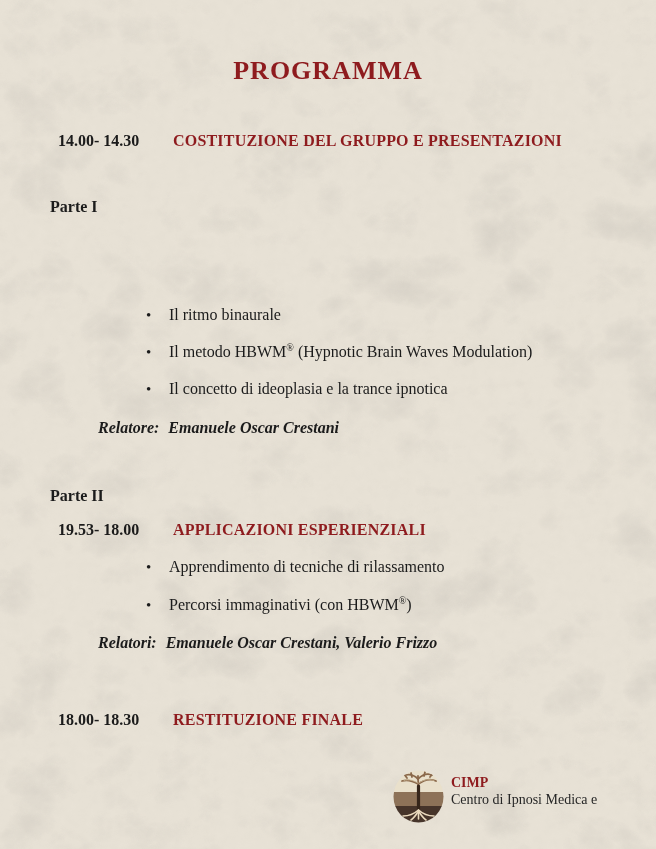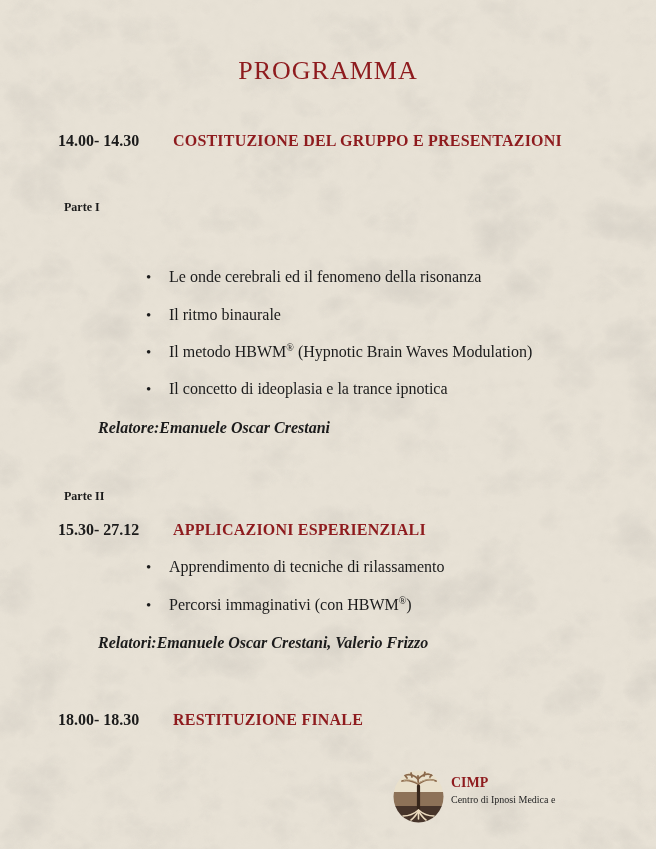--- a/index.html
+++ b/index.html
@@ -28,21 +28,21 @@
   }
   .content-layer{position:absolute;inset:0;z-index:1;}
 
   .page-title{
     position:absolute;
     top:55px;
     left:0;
     width:100%;
     text-align:center;
     font-size:26px;
-    font-weight:400;
+    font-weight:700;
     letter-spacing:1px;
     color:var(--accent);
     line-height:32px;
   }
   .sched-row{
     position:absolute;
     left:58px;
     right:16px;
     line-height:20px;
     font-size:16px;
@@ -54,22 +54,22 @@
     font-weight:700;
     color:var(--text);
   }
   .sess-title{
     font-weight:700;
     color:var(--accent);
     letter-spacing:0.2px;
   }
   .part-label{
     position:absolute;
-    left:64px;
-    font-size:12px;
+    left:50px;
+    font-size:16px;
     font-weight:700;
     line-height:20px;
   }
   .bullet-row{
     position:absolute;
     left:146px;
     right:16px;
     font-size:16px;
     line-height:22px;
     white-space:nowrap;
@@ -87,41 +87,41 @@
   .speaker-row{
     position:absolute;
     left:98px;
     right:16px;
     font-size:16px;
     font-weight:700;
     font-style:italic;
     line-height:22px;
     white-space:nowrap;
   }
-  .speaker-names{font-style:italic;}
+  .speaker-names{margin-left:9px;font-style:italic;}
 
   .footer-brand{
     position:absolute;
     left:393px;
     top:770px;
     display:flex;
     align-items:flex-start;
   }
   .brand-text{
     margin-left:7px;
     padding-top:4px;
   }
   .brand-acronym{
     font-size:14px;
     font-weight:700;
     color:var(--accent);
     line-height:18px;
   }
   .brand-line{
-    font-size:10px;
+    font-size:14px;
     color:#262626;
     line-height:16.5px;
     white-space:nowrap;
   }
 </style>
 </head>
 <body>
 
 <div class="page">
 
@@ -152,44 +152,41 @@
     <div class="page-title">PROGRAMMA</div>
 
     <div class="sched-row" style="top:131px">
       <span class="time">14.00- 14.30</span>
       <span class="sess-title">COSTITUZIONE DEL GRUPPO E PRESENTAZIONI</span>
     </div>
 
     <div class="part-label" style="top:197px">Parte I</div>
 
 
-    <div class="bullet-row" style="top:266px">
-      <span class="bullet-dot">•</span><span>Le onde cerebrali ed il fenomeno della risonanza</span>
-    </div>
 
     <div class="bullet-row" style="top:304px">
       <span class="bullet-dot">•</span><span>Il ritmo binaurale</span>
     </div>
 
     <div class="bullet-row" style="top:341px">
       <span class="bullet-dot">•</span><span><span>Il metodo HBWM</span><sup class="reg">®</sup><span> (Hypnotic Brain Waves Modulation)</span></span>
     </div>
 
     <div class="bullet-row" style="top:378px">
       <span class="bullet-dot">•</span><span>Il concetto di ideoplasia e la trance ipnotica</span>
     </div>
 
     <div class="speaker-row" style="top:417px">
       <span class="speaker-label">Relatore:</span><span class="speaker-names">Emanuele Oscar Crestani</span>
     </div>
 
     <div class="part-label" style="top:486px">Parte II</div>
 
     <div class="sched-row" style="top:520px">
-      <span class="time">15.30- 27.12</span>
+      <span class="time">19.53- 18.00</span>
       <span class="sess-title">APPLICAZIONI ESPERIENZIALI</span>
     </div>
 
     <div class="bullet-row" style="top:556px">
       <span class="bullet-dot">•</span><span>Apprendimento di tecniche di rilassamento</span>
     </div>
 
     <div class="bullet-row" style="top:594px">
       <span class="bullet-dot">•</span><span><span>Percorsi immaginativi (con HBWM</span><sup class="reg">®</sup><span>)</span></span>
     </div>

